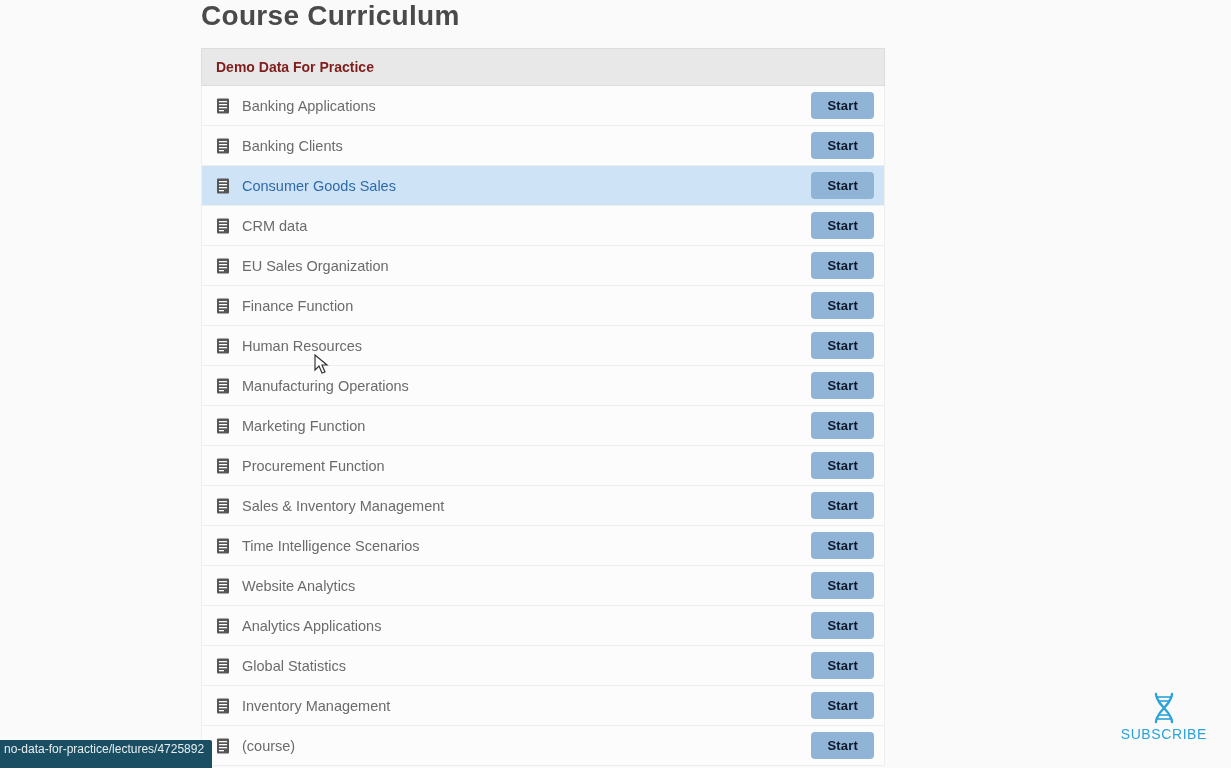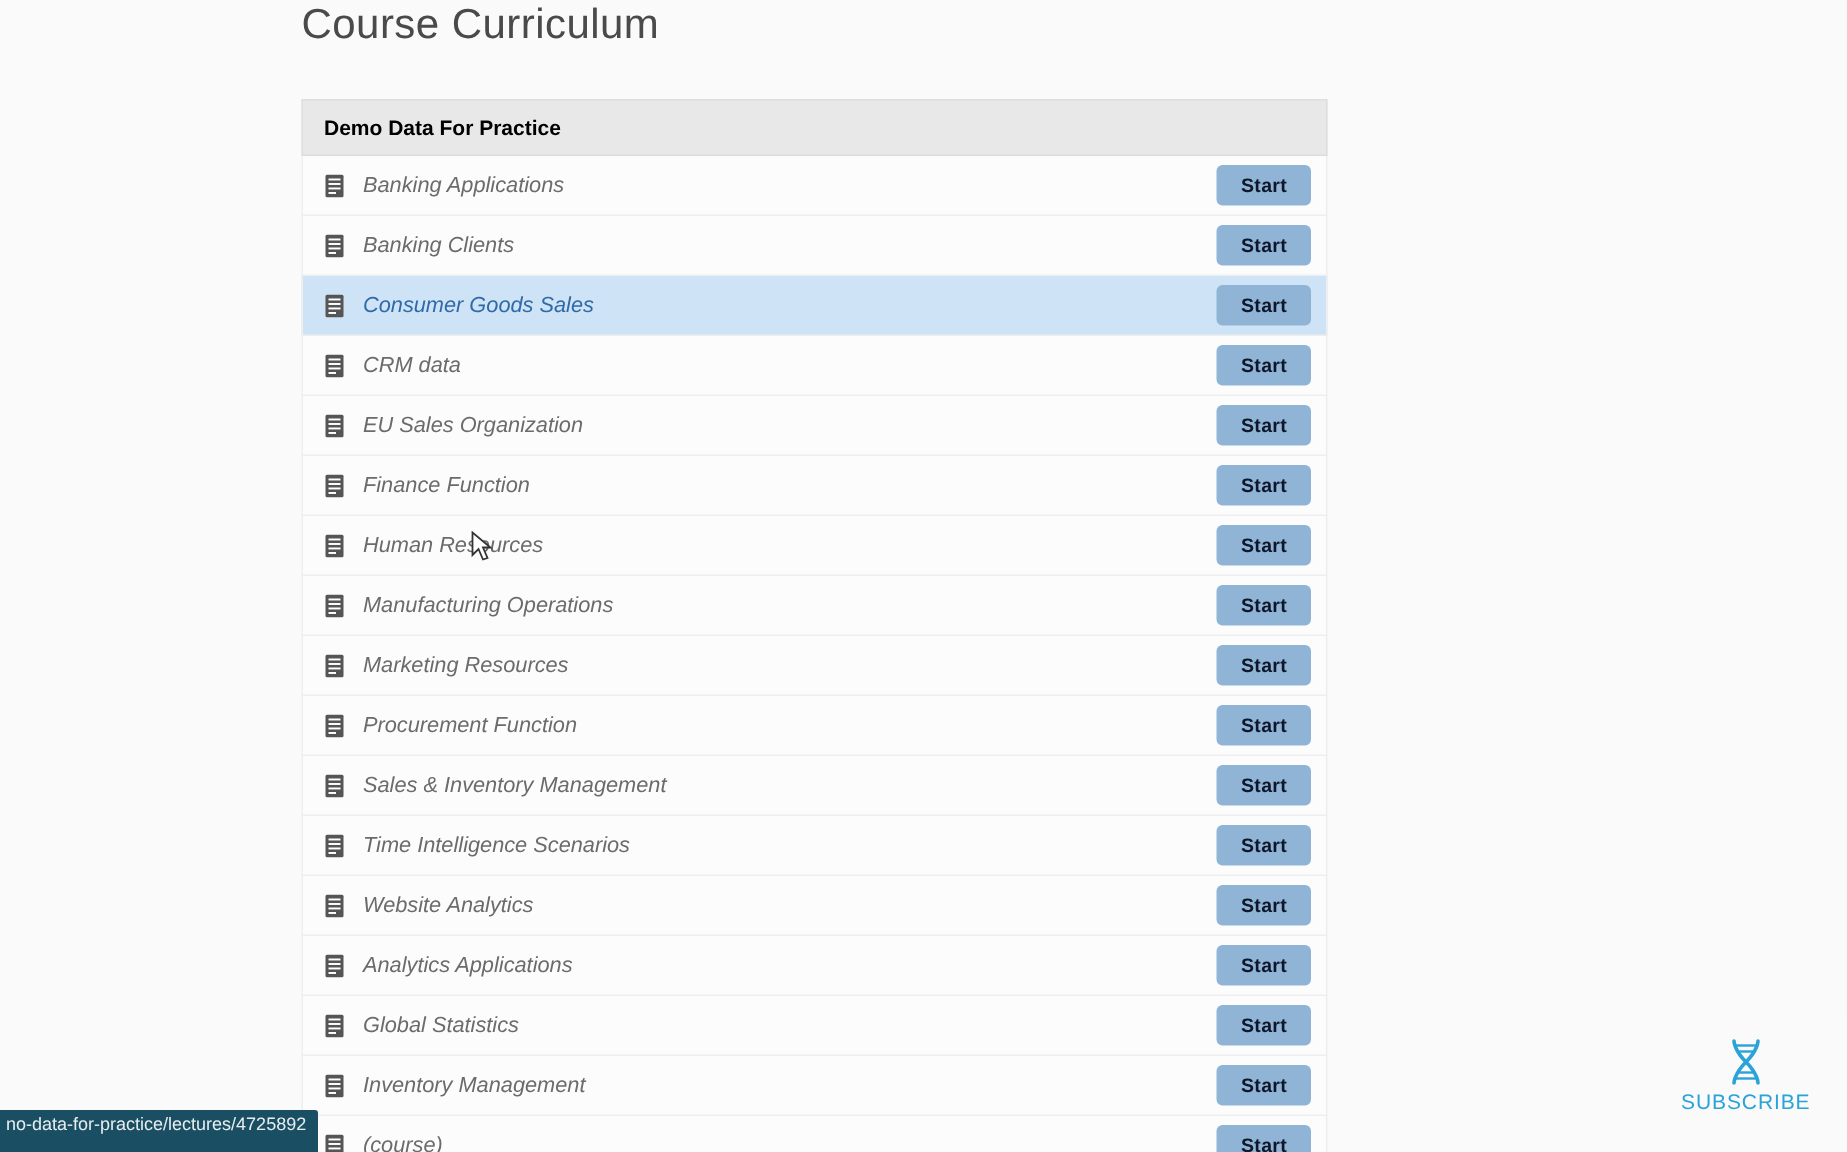--- a/index.html
+++ b/index.html
@@ -1,24 +1,24 @@
 <!DOCTYPE html>
 <html><head>
 <meta charset="utf-8">
 <style>
   * { box-sizing: border-box; margin: 0; padding: 0; }
   html, body { width: 1231px; height: 768px; font-family: "Helvetica Neue", Arial, sans-serif; background: #fafafa; color: #505050; overflow: hidden; }
   .page { width: 1231px; height: 768px; position: relative; }
   .container { width: 684px; margin-left: 201px; padding-top: 0; }
-  h1.title { font-size: 28px; font-weight: 400; color: #4a4a4a; margin-bottom: 34px; letter-spacing: 0.3px; }
+  h1.title { font-size: 28px; font-weight: 700; color: #4a4a4a; margin-bottom: 16px; letter-spacing: 0.3px; }
   .section { width: 684px; background: #fff; }
-  .section-header { background: #e8e8e8; color: #000000; font-weight: 700; font-size: 14px; padding: 10px 14px; border: 1px solid #ddd; }
+  .section-header { background: #e8e8e8; color: #7f1d1d; font-weight: 700; font-size: 14px; padding: 10px 14px; border: 1px solid #ddd; }
   .item { display: flex; align-items: center; justify-content: space-between; padding: 6px 10px 6px 14px; border: 1px solid #eee; border-top: none; background: #fcfcfc; }
   .item.highlight { background: #cfe3f6; }
-  .item .left { display: flex; align-items: center; gap: 12px; font-style: italic; }
+  .item .left { display: flex; align-items: center; gap: 12px; }
   .item .label { font-size: 14.5px; color: #6b6b6b; }
   .item.highlight .label { color: #2f6aa8; }
   .start-btn { background: #8fb4d6; color: #0f172a; border: none; border-radius: 4px; padding: 6px 16px; font-size: 13px; font-weight: 600; cursor: pointer; letter-spacing: 0.2px; }
   .doc-icon { width: 14px; height: 16px; display: inline-block; flex-shrink: 0; }
   .banner { position: absolute; left: 0; right: 0; bottom: 14px; height: 40px; background: #d9ecd2; border-top: 1px solid #c4e0b9; border-bottom: 1px solid #c4e0b9; display: flex; align-items: center; justify-content: center; }
   .banner a { color: #3c763d; font-size: 14px; font-weight: 600; text-decoration: underline; }
   .status-bar { position: absolute; left: 0; bottom: 0; background: #1a4f63; color: #e8eef0; font-size: 12px; padding: 2px 8px 1px 4px; height: 28px; line-height: 14px; border-top-right-radius: 2px; }
   .subscribe { position: absolute; right: 24px; bottom: 26px; text-align: center; }
   .subscribe-label { color: #2aa3d8; font-size: 14px; font-weight: 400; letter-spacing: 0.6px; margin-top: 2px; }
   .dna-icon { width: 32px; height: 32px; display: block; margin: 0 auto; }
@@ -140,21 +140,21 @@
   </div>
           <div class="item">
     <div class="left">
       <svg class="doc-icon" viewBox="0 0 14 16">
   <rect x="1" y="0.5" width="12" height="15" rx="1" fill="#555"></rect>
   <rect x="3" y="3" width="8" height="1.3" fill="#fff"></rect>
   <rect x="3" y="6" width="8" height="1.3" fill="#fff"></rect>
   <rect x="3" y="9" width="8" height="1.3" fill="#fff"></rect>
   <rect x="3" y="12" width="5" height="1.3" fill="#fff"></rect>
 </svg>
-      <span class="label">Marketing Resources</span>
+      <span class="label">Marketing Function</span>
     </div>
     <button class="start-btn">Start</button>
   </div>
           <div class="item">
     <div class="left">
       <svg class="doc-icon" viewBox="0 0 14 16">
   <rect x="1" y="0.5" width="12" height="15" rx="1" fill="#555"></rect>
   <rect x="3" y="3" width="8" height="1.3" fill="#fff"></rect>
   <rect x="3" y="6" width="8" height="1.3" fill="#fff"></rect>
   <rect x="3" y="9" width="8" height="1.3" fill="#fff"></rect>

